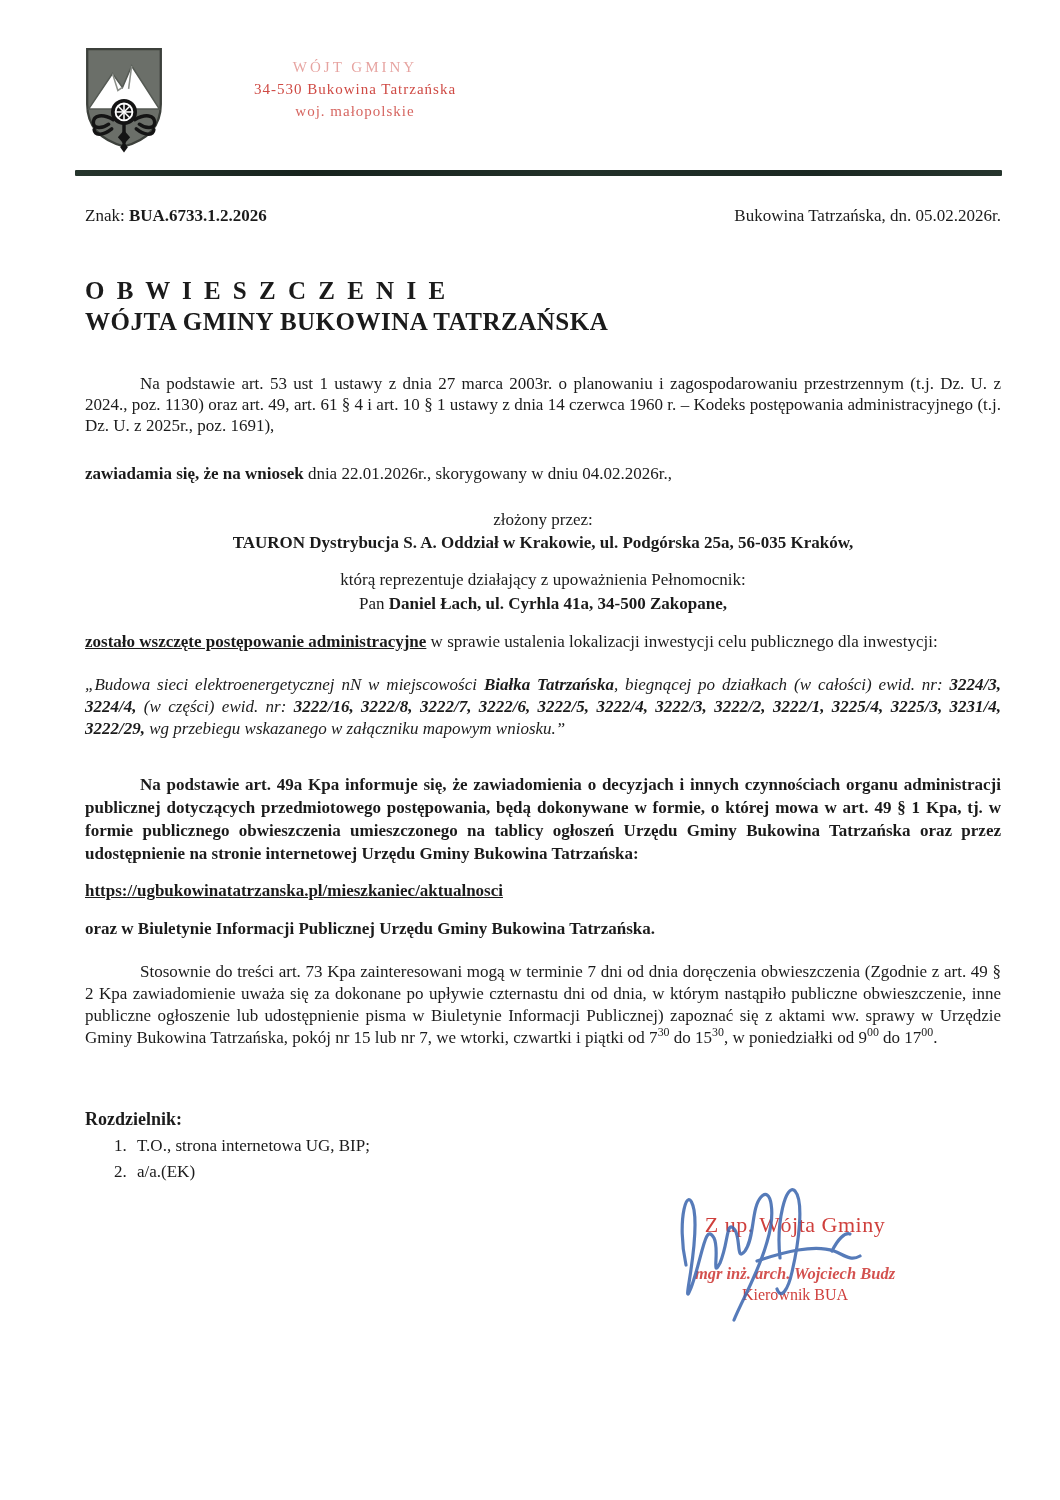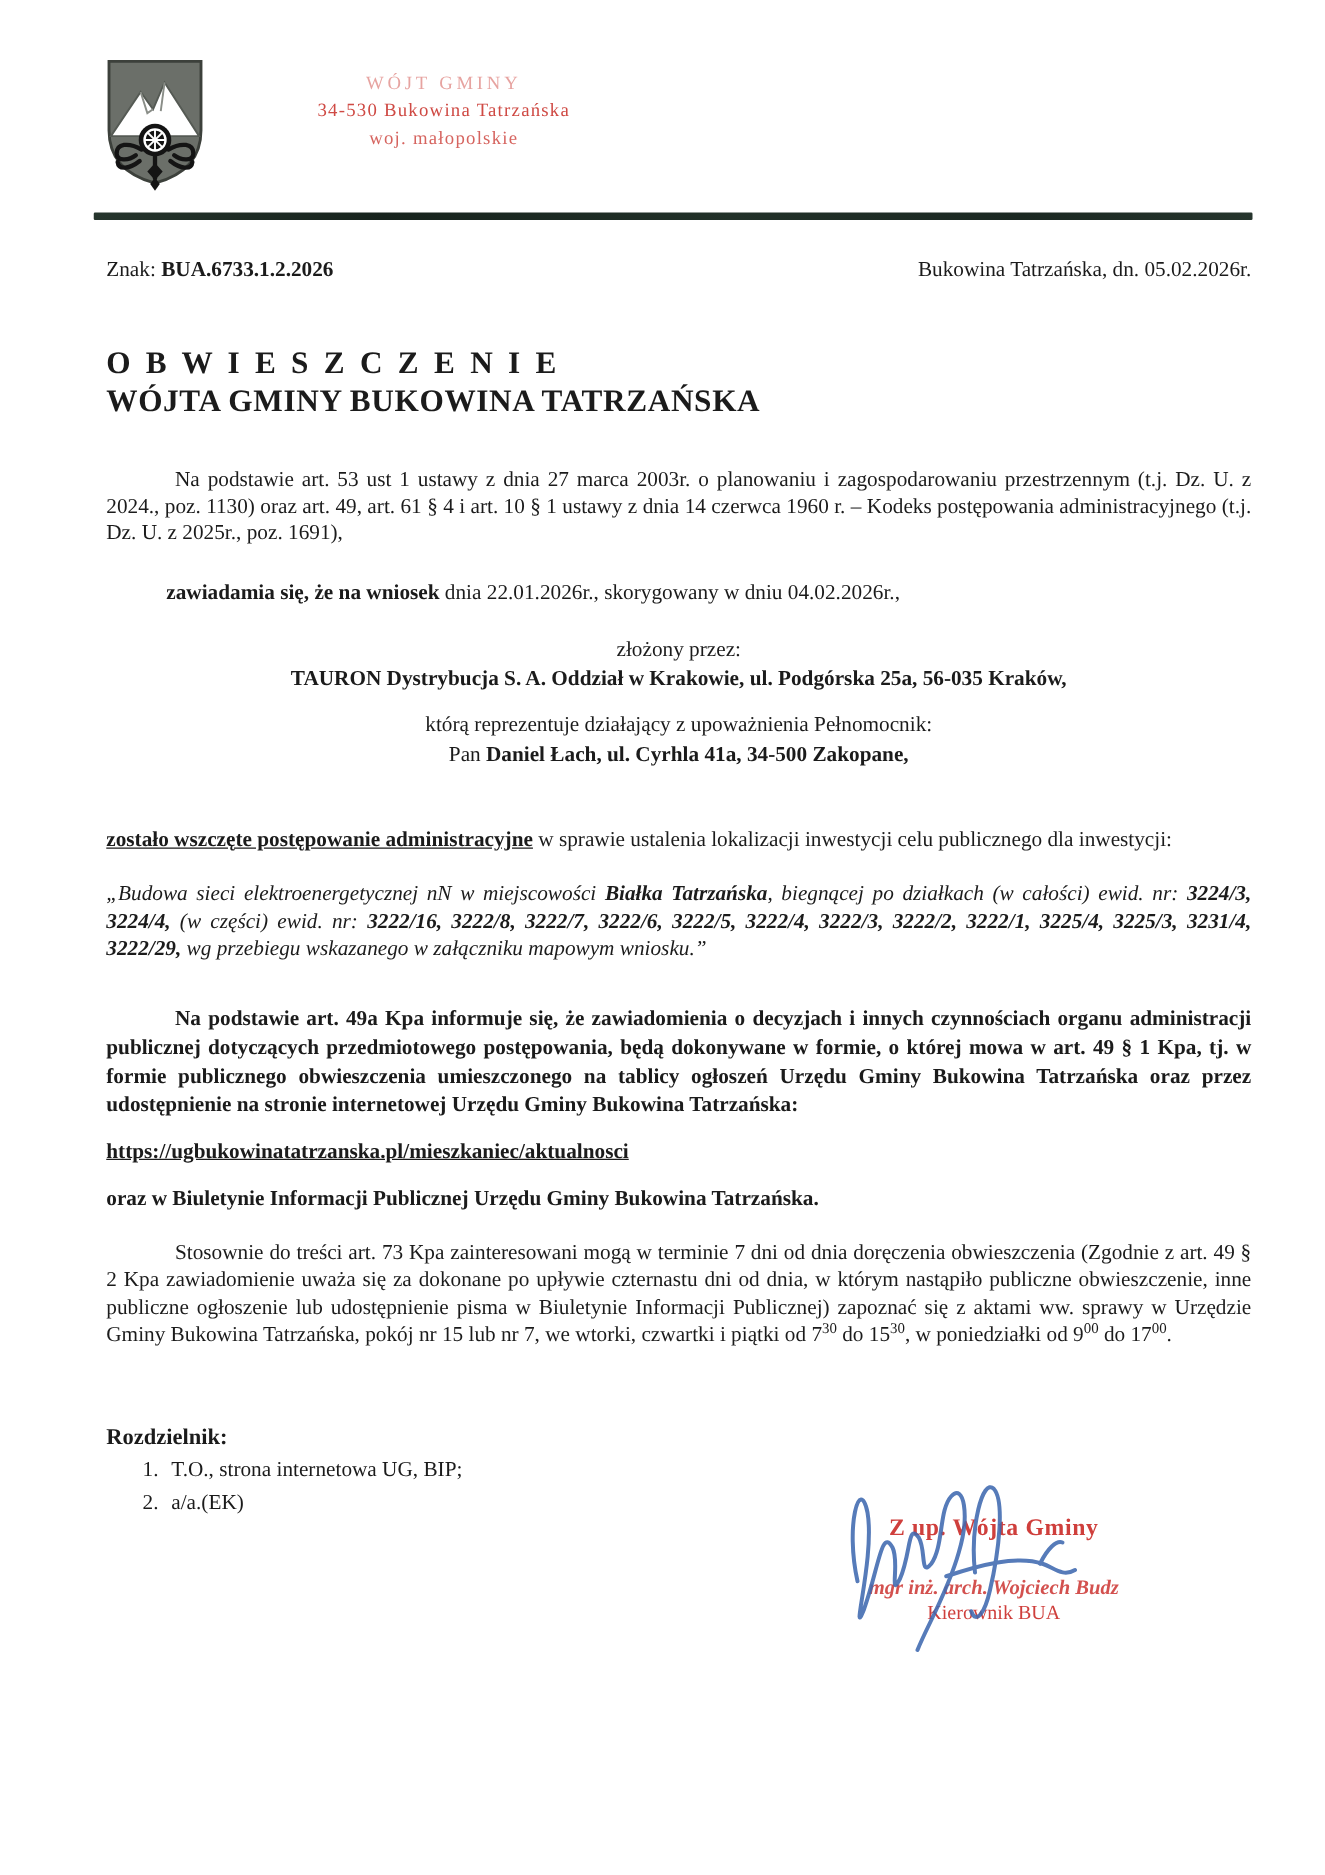--- a/index.html
+++ b/index.html
@@ -42,46 +42,46 @@
   .meta-row {
     margin-top: 205px;
     display: flex; justify-content: space-between;
   }
   .title-block { margin-top: 50px; text-align: left; font-weight: bold; }
   .title-block .t1 { font-size: 25px; line-height: 30px; letter-spacing: 3px; }
   .title-block .t2 { font-size: 25px; line-height: 32px; letter-spacing: 0.5px; }
   .p-justify { text-align: justify; }
   .indent { text-indent: 55px; }
   .p-legal { margin-top: 35px; }
-  .p-notify { margin-top: 27px; margin-left: 48px; }
+  .p-notify { margin-top: 27px; }
   .center-line { text-align: center; }
   .m-submitted { margin-top: 25px; }
   .m-applicant { margin-top: 2px; }
   .m-rep { margin-top: 16px; }
   .m-repname { margin-top: 3px; }
-  .p-proceeding { margin-top: 47px; }
+  .p-proceeding { margin-top: 17px; }
   .p-quote { margin-top: 22px; font-style: italic; line-height: 22px; }
   .p-info49a { margin-top: 33px; font-weight: bold; line-height: 23px; }
   .p-url { margin-top: 15px; font-weight: bold; }
   .p-url a { color: #1b1b1b; text-decoration: underline; }
   .p-bip { margin-top: 17px; font-weight: bold; }
   .p-access { margin-top: 22px; line-height: 22px; }
   .bold { font-weight: bold; }
   .uline { text-decoration: underline; }
   sup { font-size: 70%; vertical-align: super; line-height: 0; }
   
   .distribution { margin-top: 60px; }
   .distribution .dlabel { font-weight: bold; font-size: 18px; }
   .distribution ol { margin-top: 3px; padding-left: 46px; }
   .distribution li { line-height: 26px; padding-left: 6px; }
   .sig-stamp {
     position: absolute; left: 660px; top: 1212px; width: 270px;
     text-align: center; color: #cf3f3c; z-index: 2;
   }
-  .sig-stamp .s1 { font-size: 19px; letter-spacing: 0.5px; font-weight: bold; }
+  .sig-stamp .s1 { font-size: 22px; letter-spacing: 0.5px; }
   .sig-stamp .s2 { margin-top: 26px; font-size: 16.5px; font-style: italic; font-weight: bold; opacity: .9; }
   .sig-stamp .s3 { margin-top: 2px; font-size: 16px; }
   .sig-scrawl {
     position: absolute; left: 662px; top: 1160px; width: 230px; height: 180px;
     z-index: 3; pointer-events: none;
   }
 </style>
 </head>
 <body>
 

